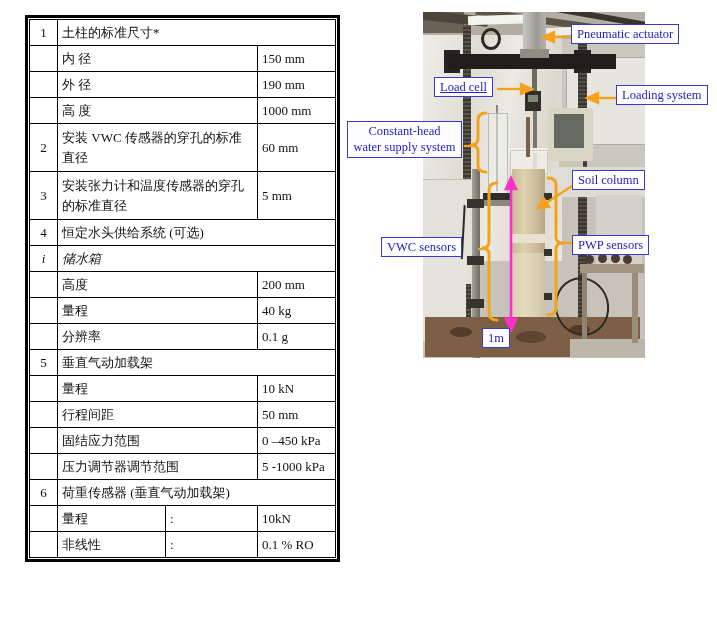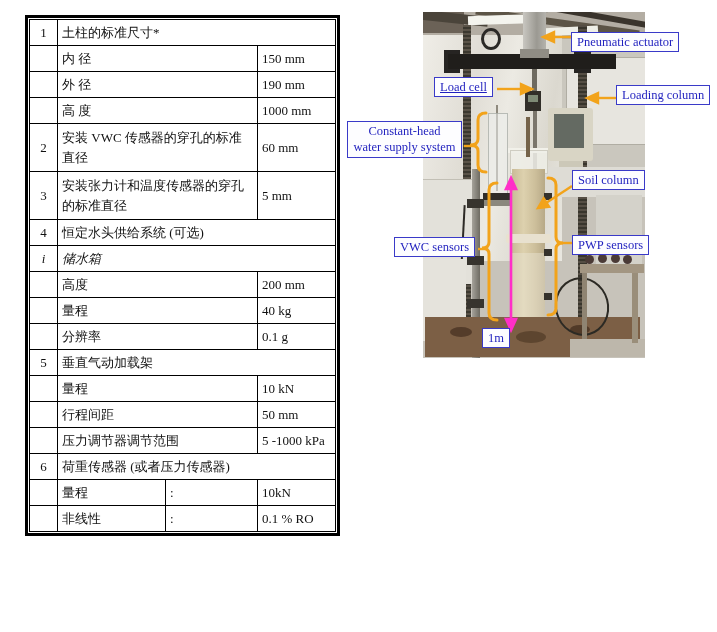--- a/index.html
+++ b/index.html
@@ -117,26 +117,31 @@
       <td class="c-desc" colspan="2">量程</td>
       <td class="c-val">10 kN</td>
     </tr>
     <tr>
       <td class="c-num"></td>
       <td class="c-desc" colspan="2">行程间距</td>
       <td class="c-val">50 mm</td>
     </tr>
     <tr>
       <td class="c-num"></td>
+      <td class="c-desc" colspan="2">固结应力范围</td>
+      <td class="c-val">0 –450 kPa</td>
+    </tr>
+    <tr>
+      <td class="c-num"></td>
       <td class="c-desc" colspan="2">压力调节器调节范围</td>
       <td class="c-val">5 -1000 kPa</td>
     </tr>
     <tr>
       <td class="c-num">6</td>
-      <td class="c-desc" colspan="3">荷重传感器 (或者压力传感器)</td>
+      <td class="c-desc" colspan="3">荷重传感器 (垂直气动加载架)</td>
     </tr>
     <tr>
       <td class="c-num"></td>
       <td class="c-desc">量程</td>
       <td class="c-desc">:</td>
       <td class="c-val">10kN</td>
     </tr>
     <tr>
       <td class="c-num"></td>
       <td class="c-desc">非线性</td>
@@ -244,20 +249,20 @@
     <path d="M208,178 Q216,178 216,185 L216,237 Q216,243 223,243 Q216,243 216,249 L216,308 Q216,315 208,315"></path>
   </g>
 
   <g stroke="#FF2FC8" stroke-width="2.6" fill="#FF2FC8">
     <line x1="171" y1="187" x2="171" y2="321"></line>
     <polygon points="171,178 166,189 176,189"></polygon>
     <polygon points="171,330 166,319 176,319"></polygon>
   </g>
 </svg>
 
-<div class="plabel" style="left:571px;top:24px;margin-top:8px;">Pneumatic actuator</div>
+<div class="plabel" style="left:571px;top:24px;">Pneumatic actuator</div>
 <div class="plabel" style="left:434px;top:77px;text-decoration:underline;">Load cell</div>
-<div class="plabel" style="left:616px;top:85px;">Loading column</div>
+<div class="plabel" style="left:616px;top:85px;">Loading system</div>
 <div class="plabel wrap" style="left:347px;top:121px;">Constant-head water supply system</div>
 <div class="plabel" style="left:572px;top:170px;">Soil column</div>
-<div class="plabel" style="left:394px;top:237px;">VWC sensors</div>
+<div class="plabel" style="left:381px;top:237px;">VWC sensors</div>
 <div class="plabel" style="left:572px;top:235px;">PWP sensors</div>
 <div class="plabel" style="left:482px;top:328px;">1m</div>
 
 </body></html>

